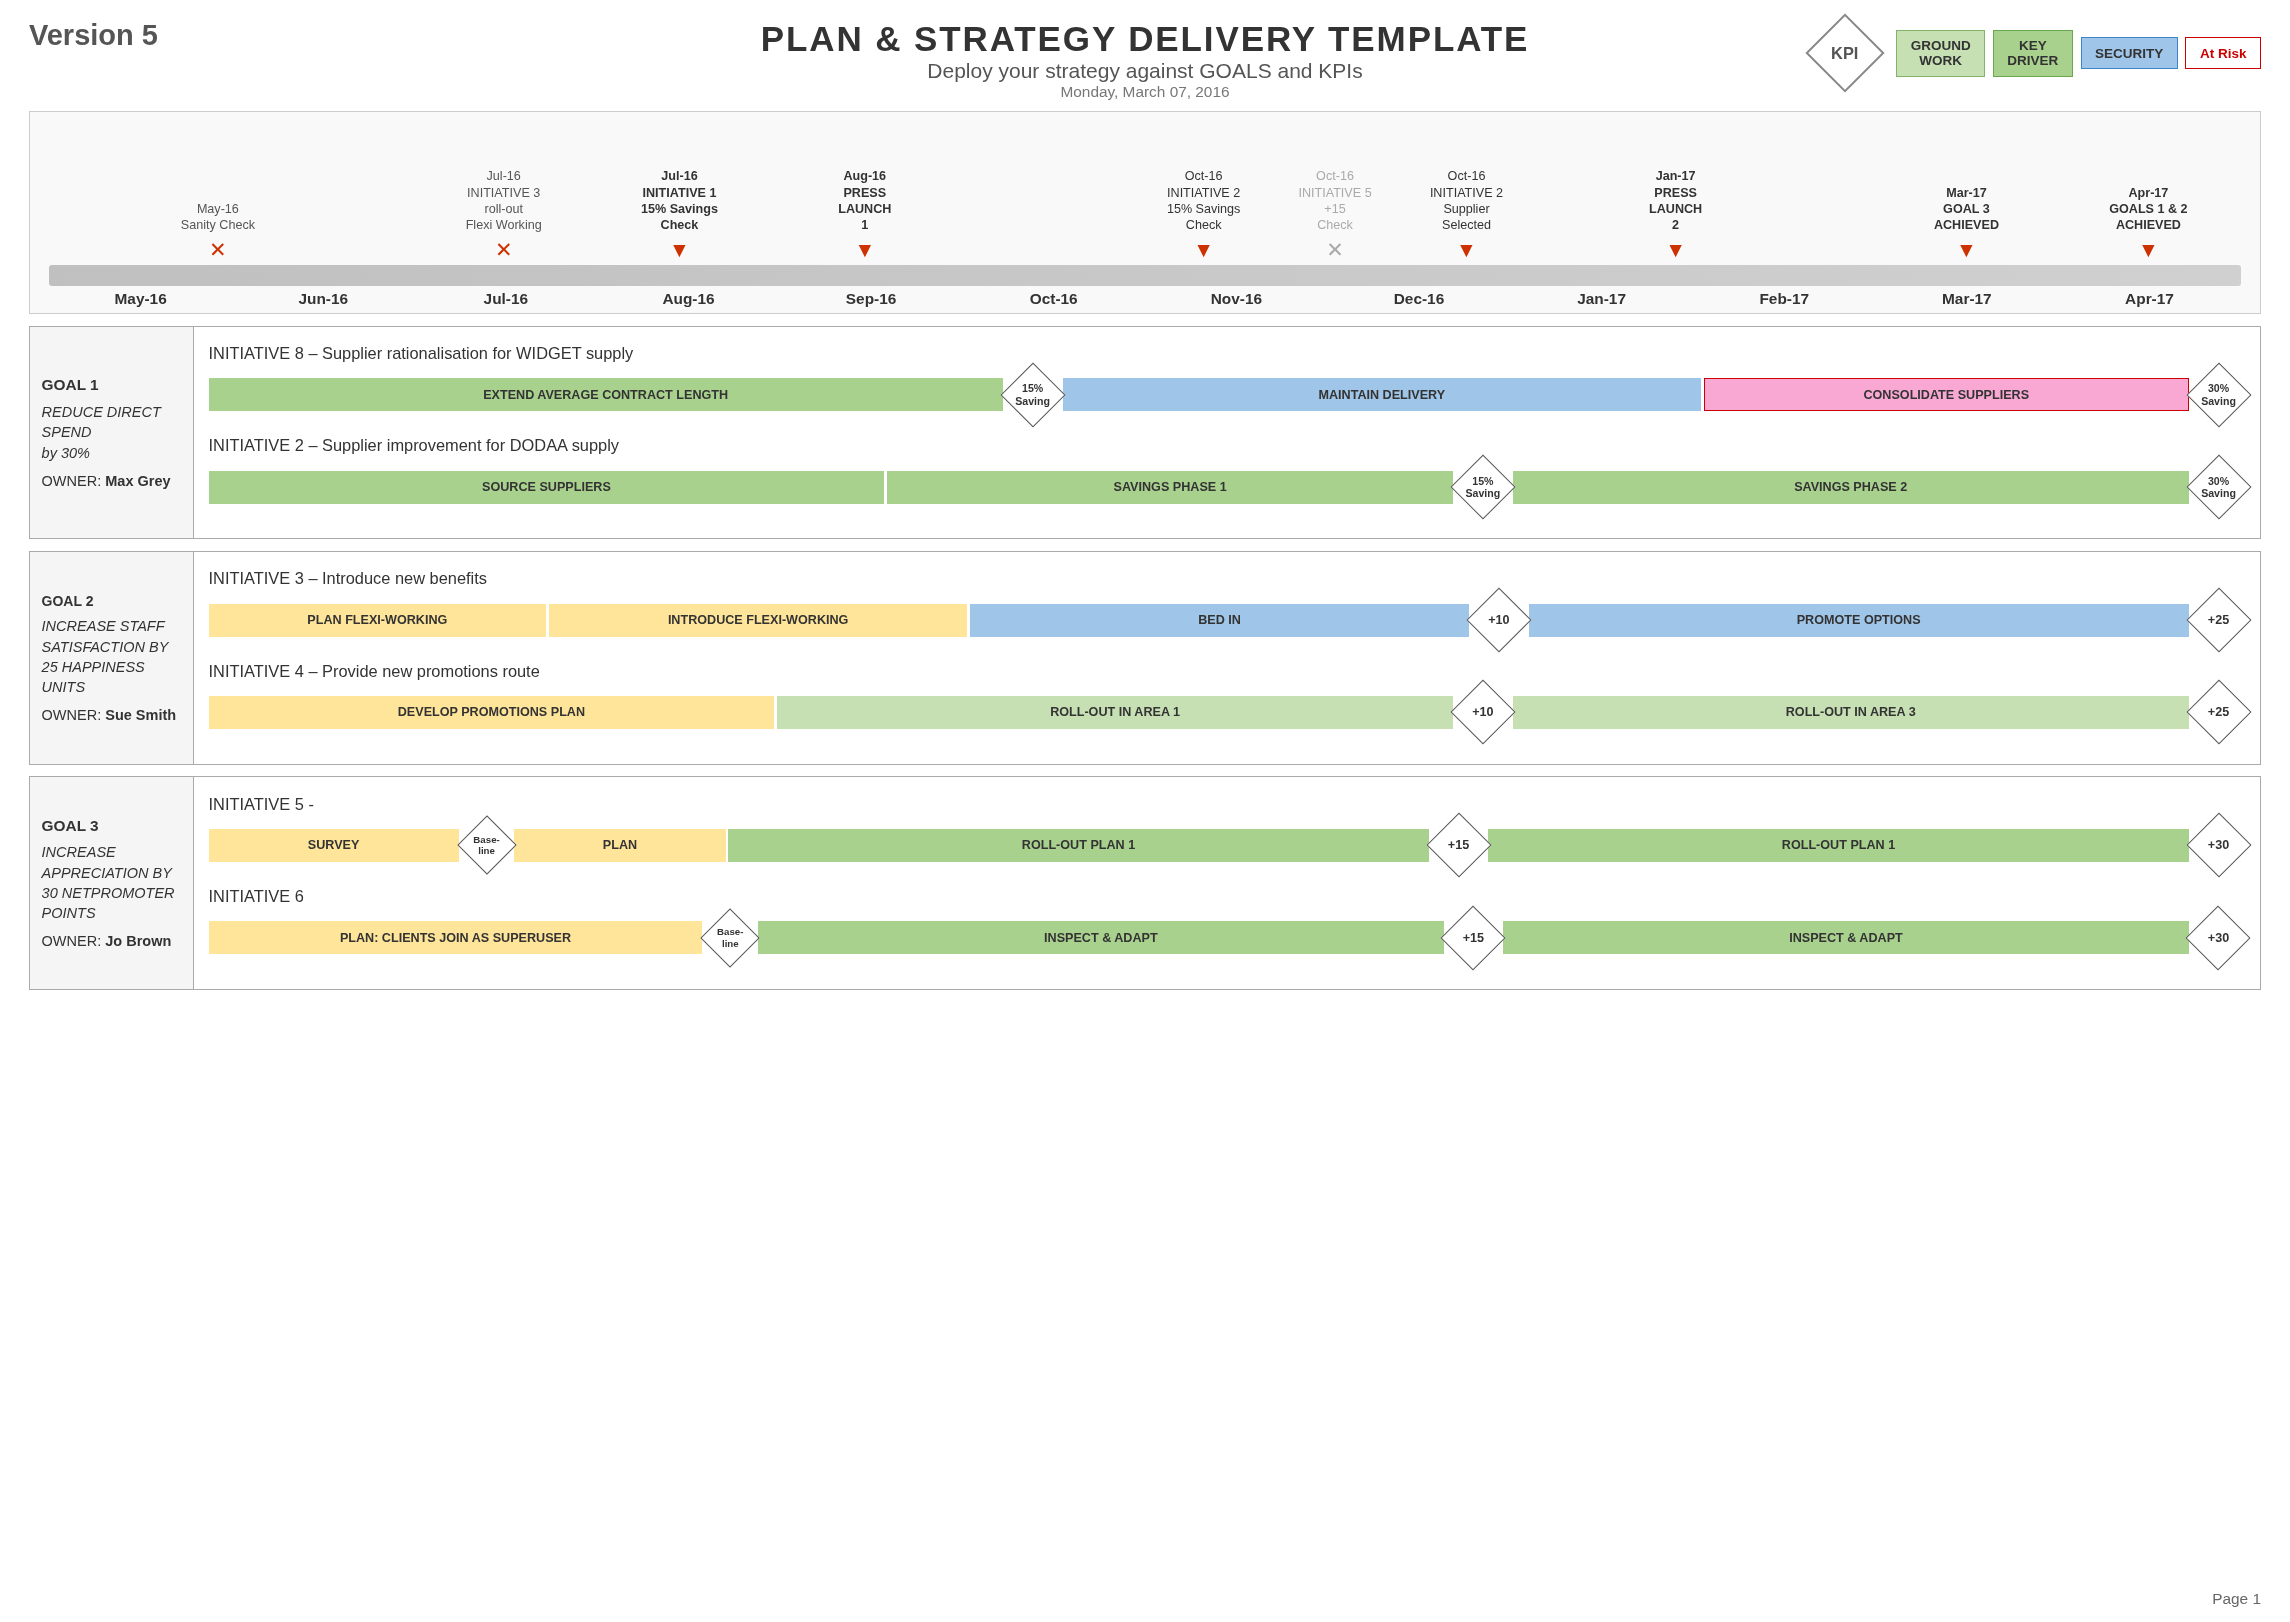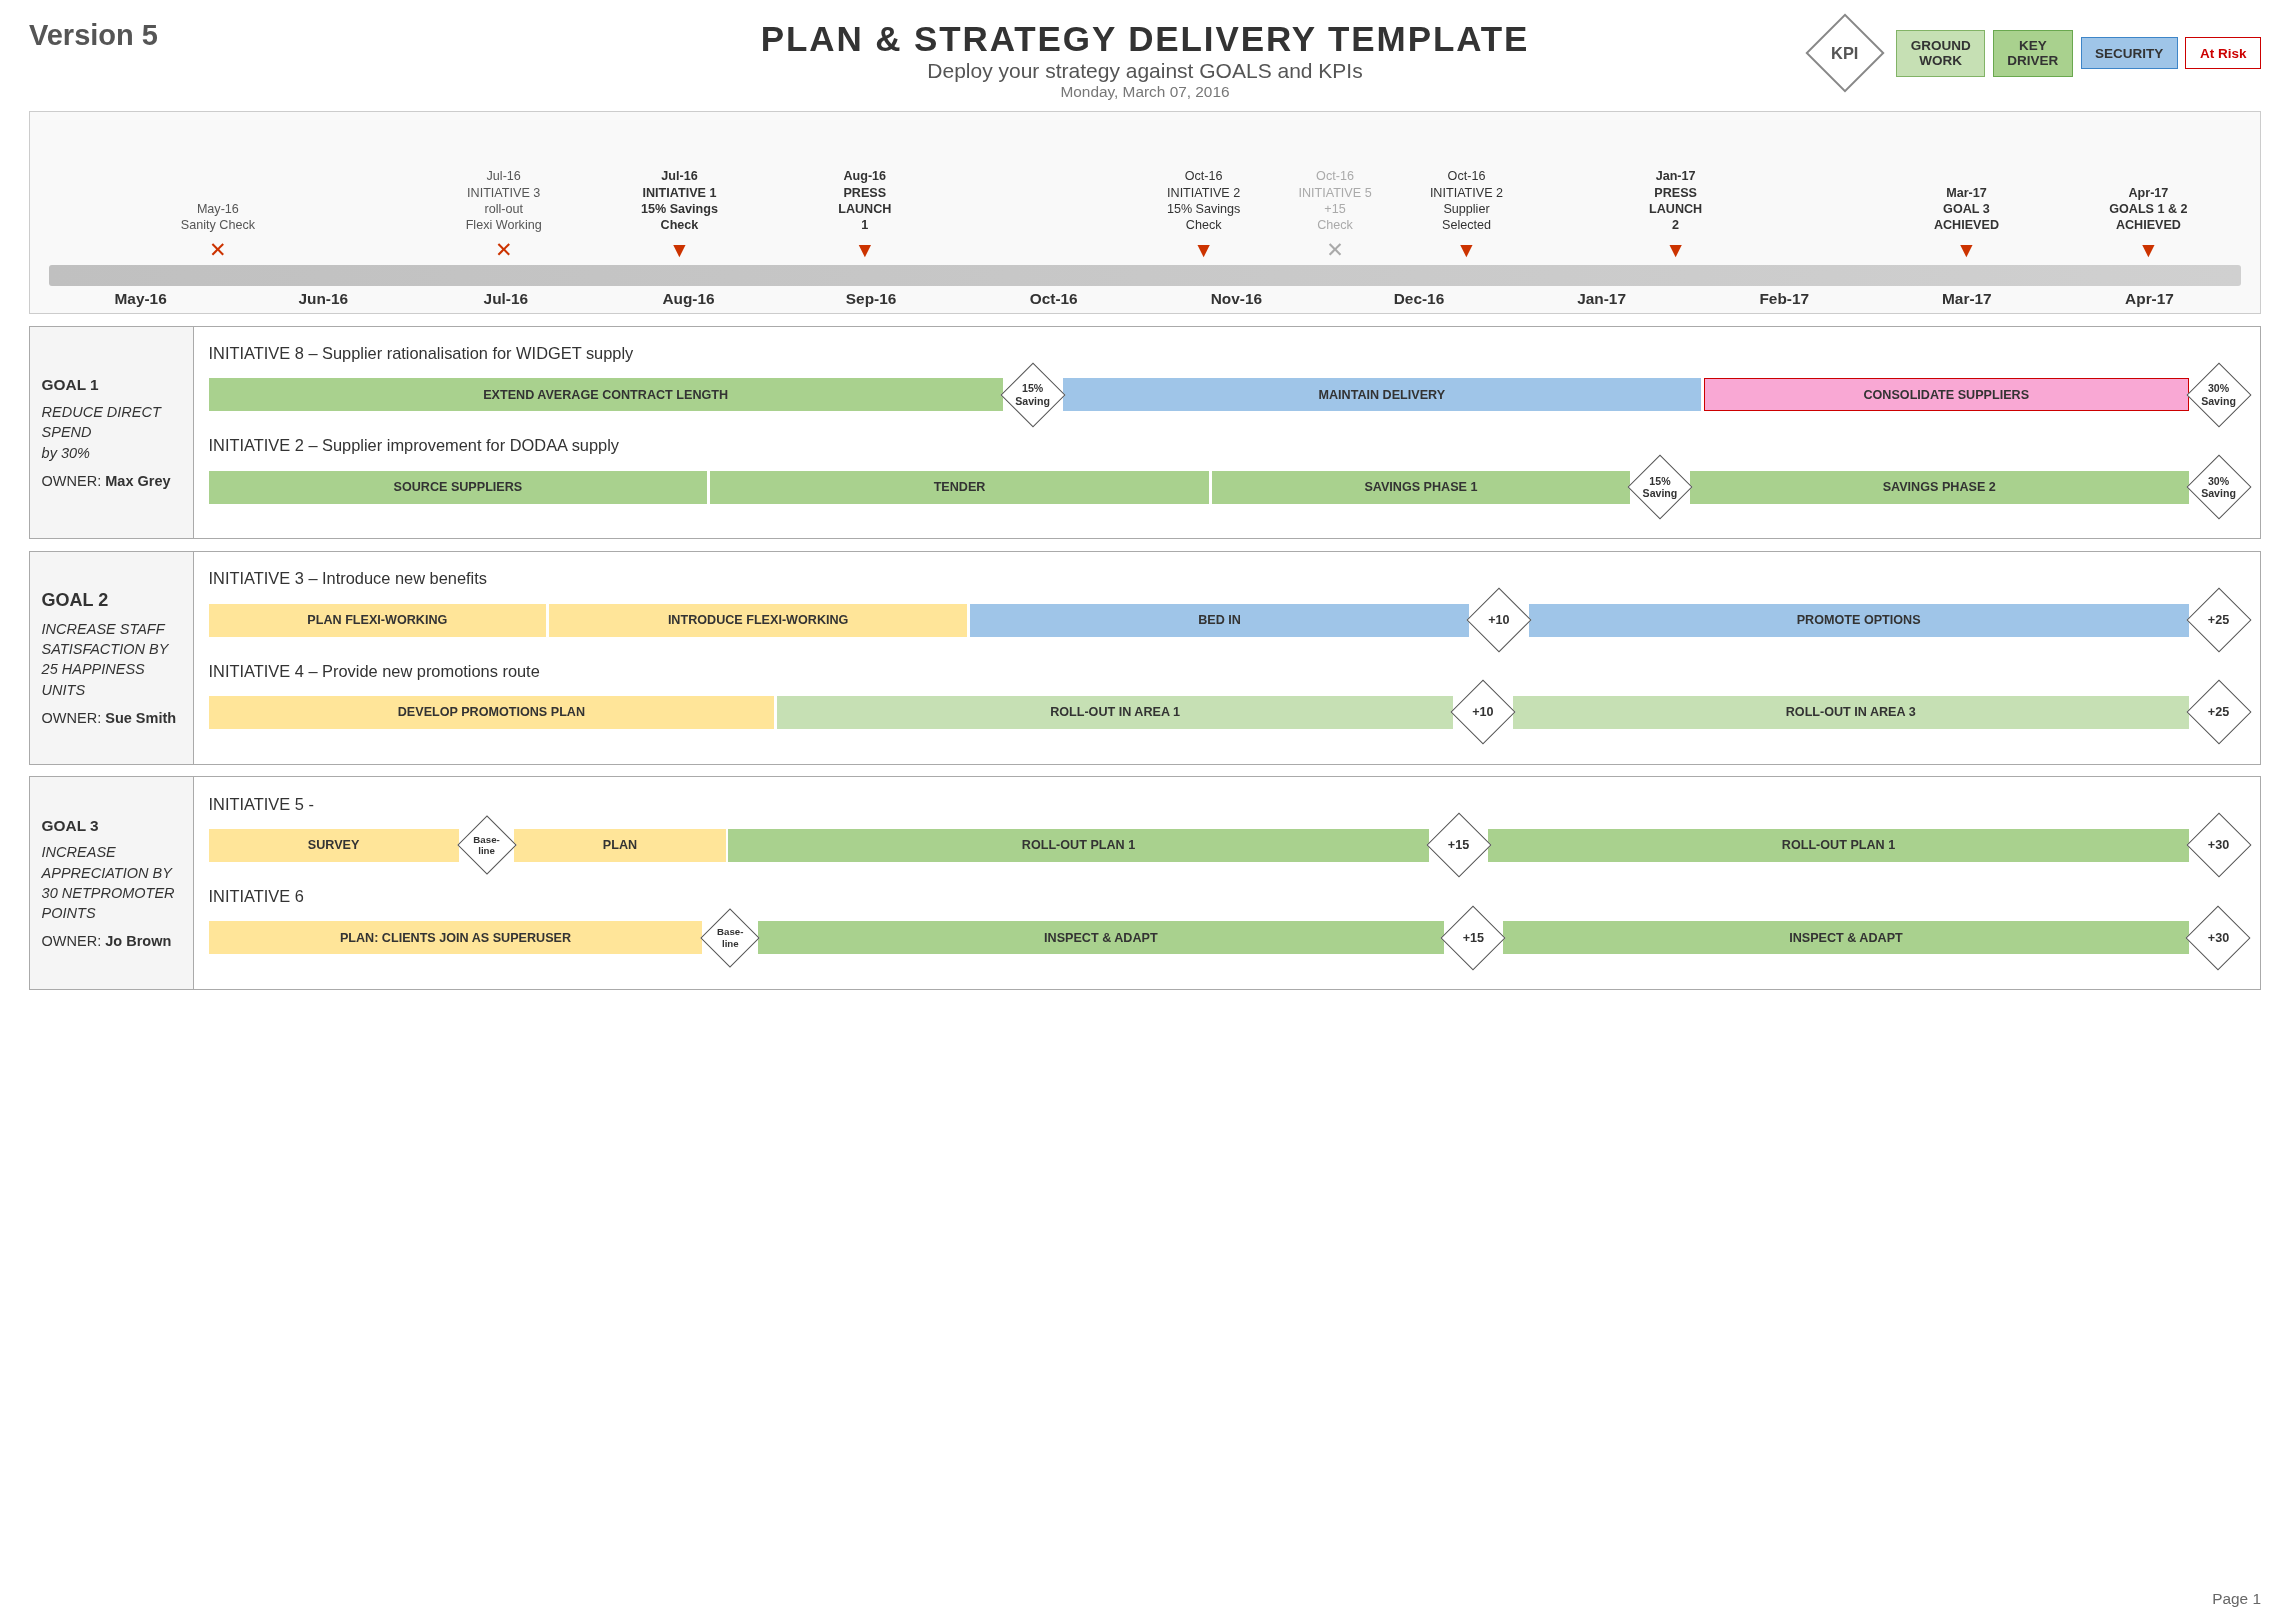--- a/index.html
+++ b/index.html
@@ -272,41 +272,40 @@
             <div style="width:46px;height:46px;background:white;border:1.9px solid #555;transform:rotate(45deg);position:absolute;"></div>
             <div style="position:relative;font-size:10.6px;font-weight:bold;color:#333;text-align:center;line-height:1.2;">30%<br>Saving</div>
           </div>
         </div>
       </div>
 
       <div class="initiative-row">
         <div class="initiative-title">INITIATIVE 2 – Supplier improvement for DODAA supply</div>
         <div class="bars-flex">
           <div class="gantt-bar bar-green" style="flex:3;">SOURCE SUPPLIERS</div>
-          <div class="gantt-bar bar-green" style="flex:3;">TENDER</div>
           <div class="gantt-bar bar-green" style="flex:2.5;">SAVINGS PHASE 1</div>
 
           <div style="position:relative;width:54px;height:54px;flex-shrink:0;display:flex;align-items:center;justify-content:center;">
             <div style="width:46px;height:46px;background:white;border:1.9px solid #555;transform:rotate(45deg);position:absolute;"></div>
             <div style="position:relative;font-size:10.6px;font-weight:bold;color:#333;text-align:center;line-height:1.2;">15%<br>Saving</div>
           </div>
           <div class="gantt-bar bar-green" style="flex:3;">SAVINGS PHASE 2</div>
 
           <div style="position:relative;width:54px;height:54px;flex-shrink:0;display:flex;align-items:center;justify-content:center;">
             <div style="width:46px;height:46px;background:white;border:1.9px solid #555;transform:rotate(45deg);position:absolute;"></div>
             <div style="position:relative;font-size:10.6px;font-weight:bold;color:#333;text-align:center;line-height:1.2;">30%<br>Saving</div>
           </div>
         </div>
       </div>
     </div>
   </div>
 
   <div class="goal-section">
     <div class="goal-sidebar">
-      <div style="font-size:18px;font-weight:bold;color:#333;margin-bottom:7.7px;">GOAL 2</div>
+      <div style="font-size:14px;font-weight:bold;color:#333;margin-bottom:7.7px;">GOAL 2</div>
       <div class="goal-sidebar-text"><em>INCREASE STAFF SATISFACTION BY 25 HAPPINESS UNITS</em></div>
       <div class="goal-sidebar-owner">OWNER: <strong>Sue Smith</strong></div>
     </div>
     <div class="goal-content">
 
       <div class="initiative-row">
         <div class="initiative-title">INITIATIVE 3 – Introduce new benefits</div>
         <div class="bars-flex">
           <div class="gantt-bar bar-yellow" style="flex:2;">PLAN FLEXI-WORKING</div>
           <div class="gantt-bar bar-yellow" style="flex:2.5;">INTRODUCE FLEXI-WORKING</div>

